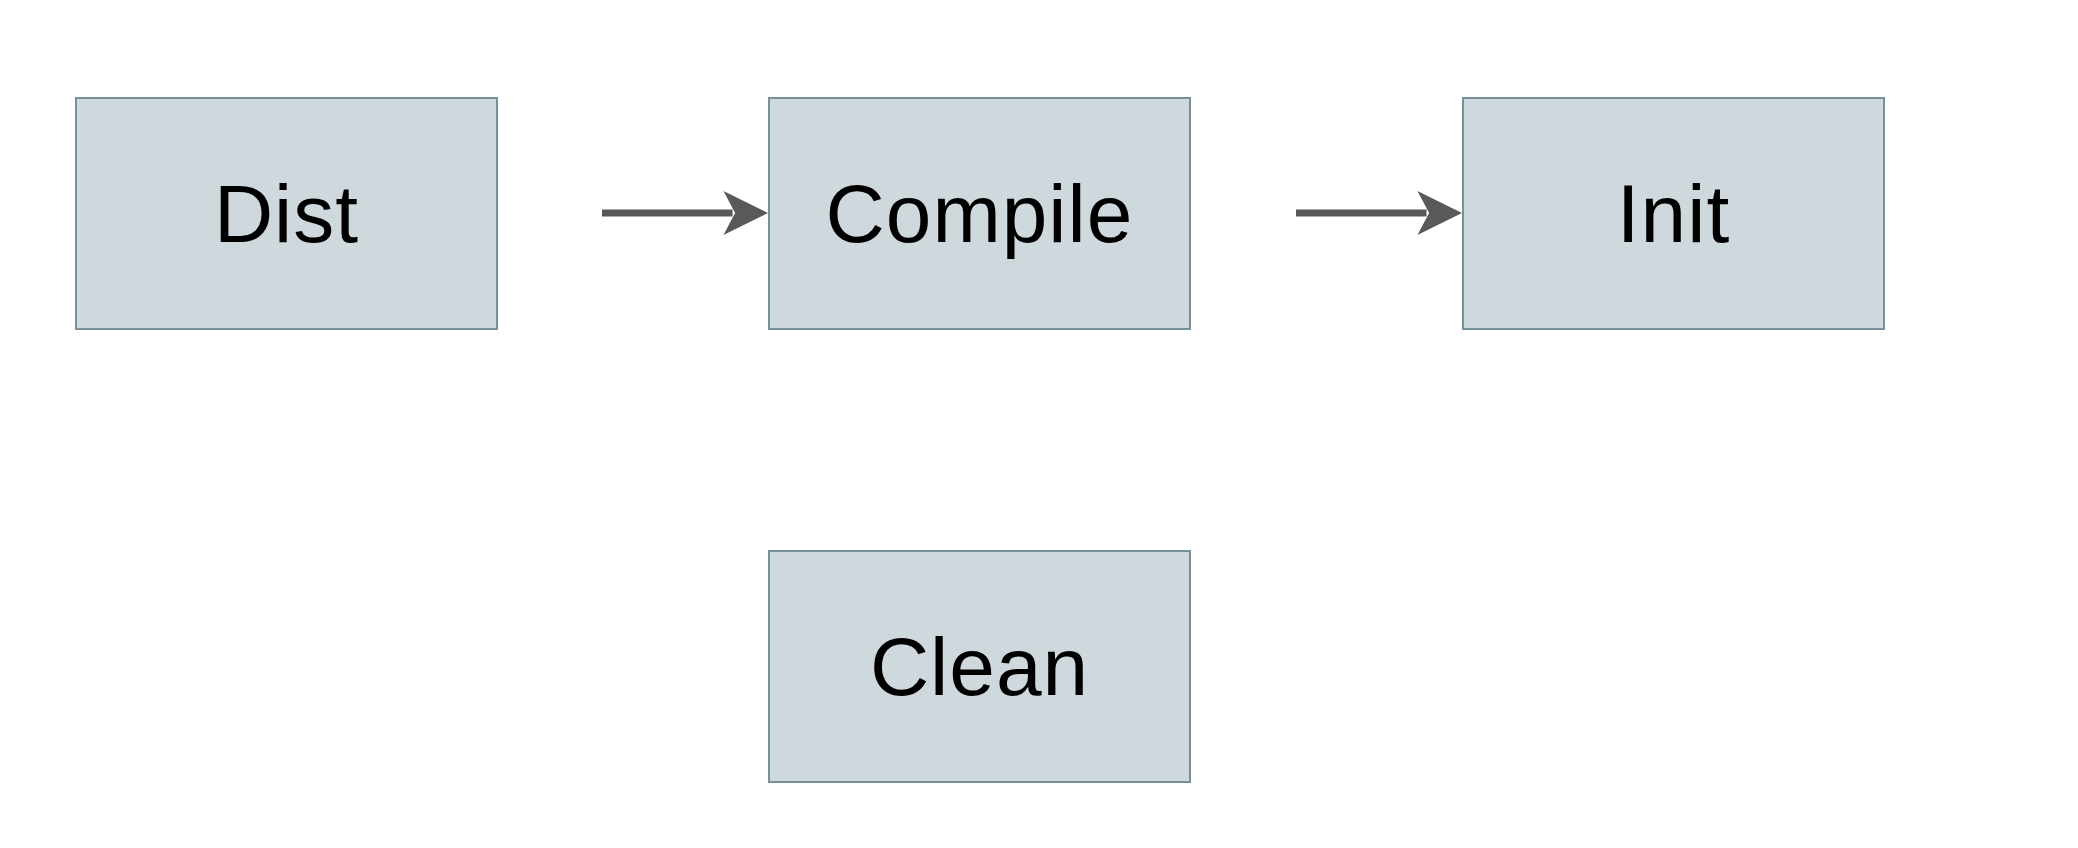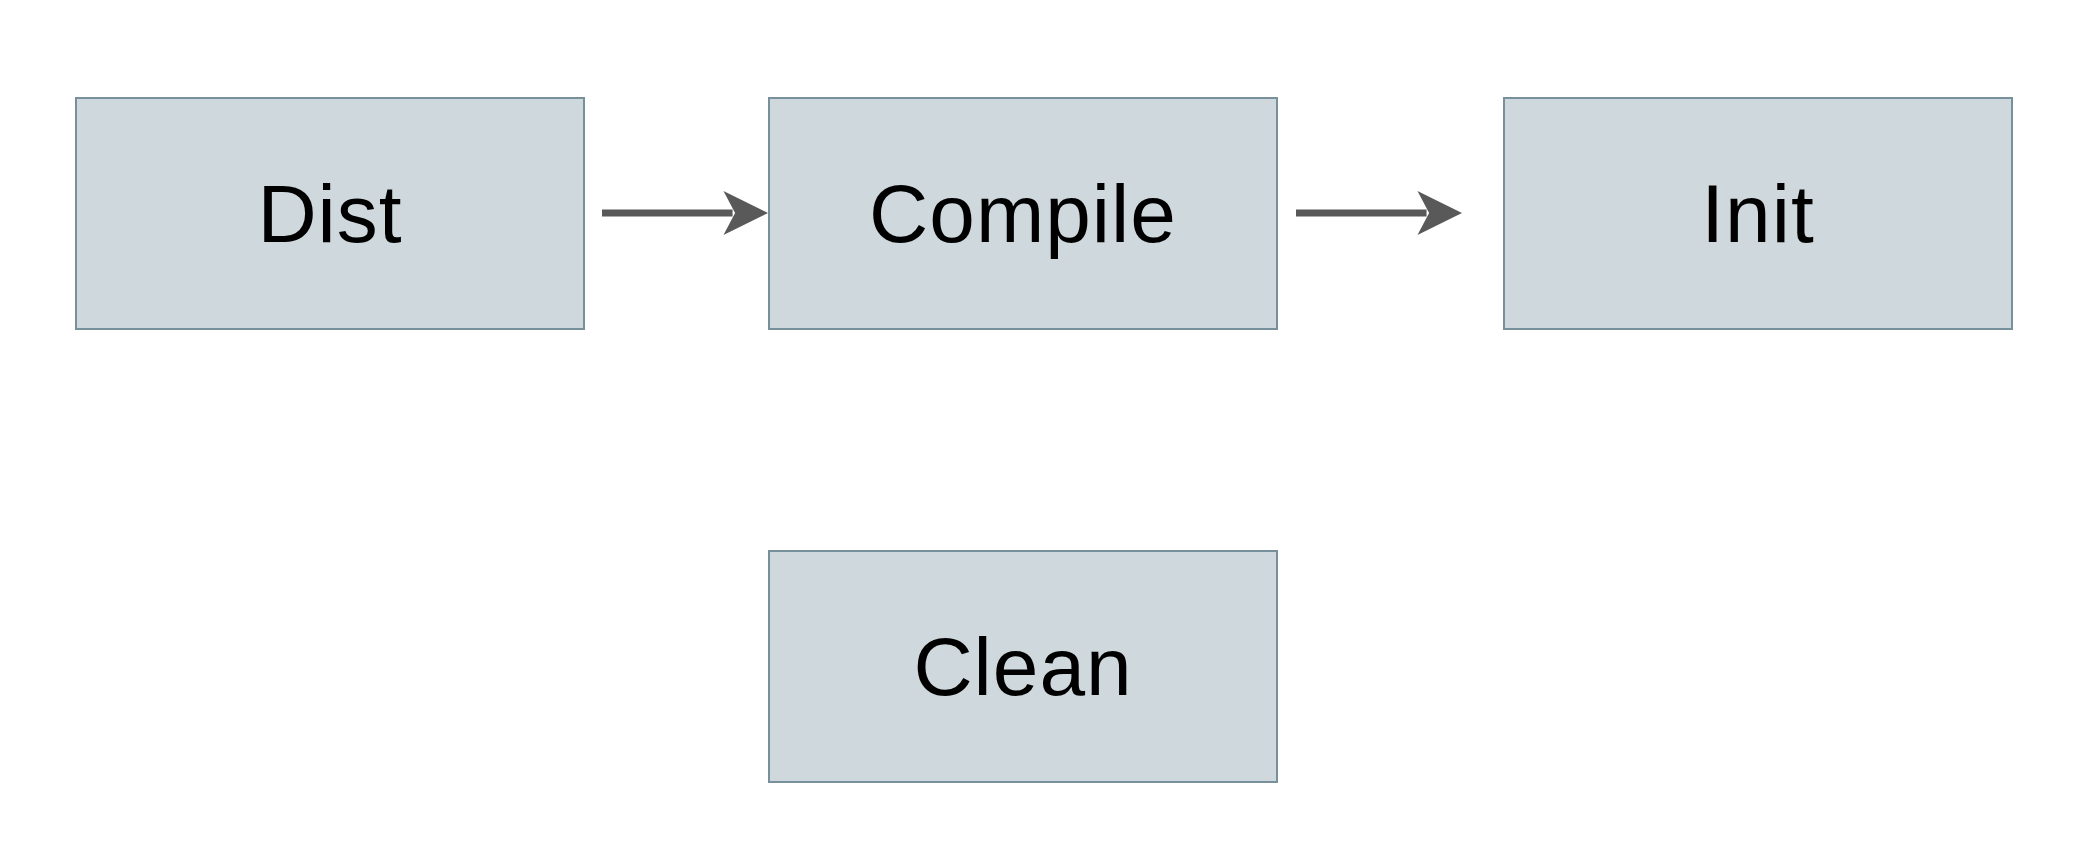--- a/index.html
+++ b/index.html
@@ -18,38 +18,38 @@
   .canvas {
     position: relative;
     width: 2078px;
     height: 848px;
     background: var(--canvas-bg);
     overflow: hidden;
     font-family: "Liberation Sans", "DejaVu Sans", sans-serif;
   }
   .node {
     position: absolute;
-    width: 510px;
+    width: 423px;
     height: 233px;
     background: var(--node-fill);
     border: 2px solid var(--node-border);
     display: flex;
     align-items: center;
     justify-content: center;
   }
   .node-label {
     font-size: 82px;
     font-weight: 400;
     color: var(--label-color);
     letter-spacing: 1px;
     white-space: nowrap;
   }
   .node-dist    { left: 75px;   top: 97px; }
   .node-compile { left: 768px;  top: 97px; }
-  .node-init    { left: 1462px; top: 97px; margin-left: 41px; }
+  .node-init    { left: 1462px; top: 97px; }
   .node-clean   { left: 768px;  top: 550px; }
   .arrow {
     position: absolute;
     width: 166px;
     height: 64px;
     top: 181px;
     display: block;
   }
   .arrow-1 { left: 602px; }
   .arrow-2 { left: 1296px; }

